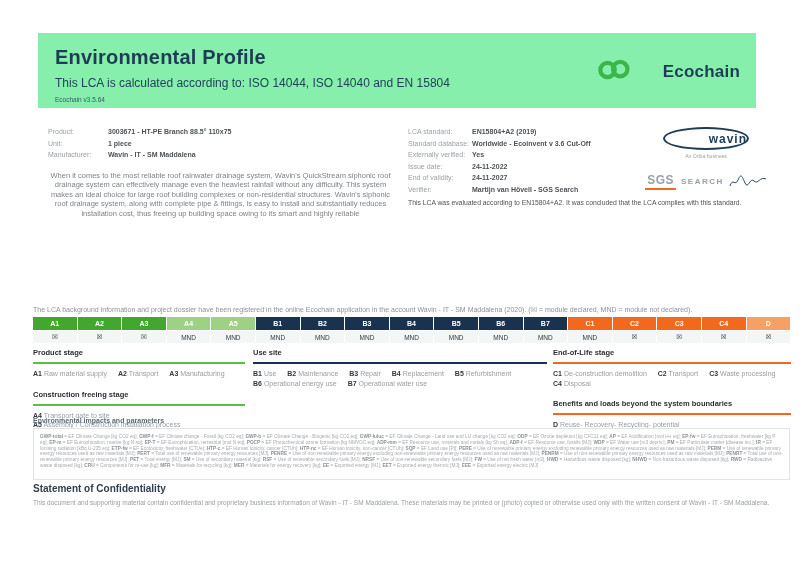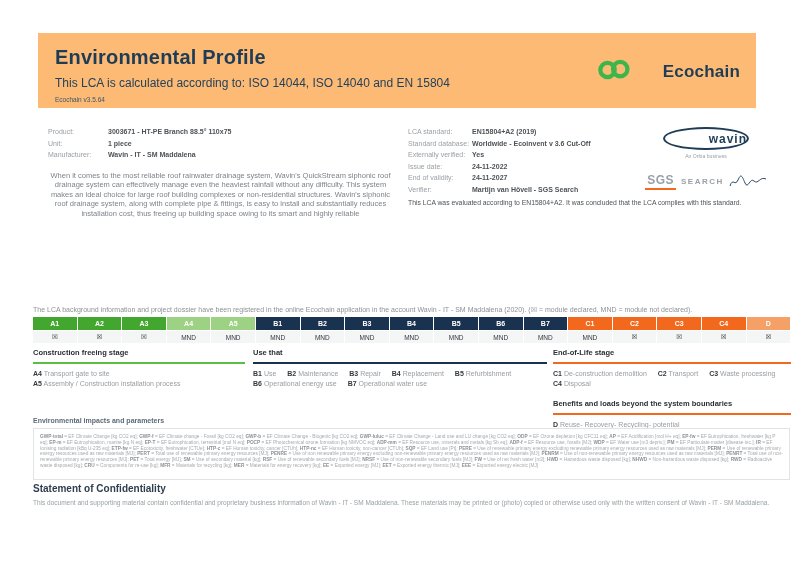--- a/index.html
+++ b/index.html
@@ -2,21 +2,21 @@
 <html><head>
 <meta charset="utf-8">
 <style>
   * { margin:0; padding:0; box-sizing:border-box; }
   html,body { width:800px; height:566px; background:#ffffff;
     font-family:"Liberation Sans","DejaVu Sans",sans-serif; }
   #page { position:relative; width:800px; height:566px; background:#fff; overflow:hidden; }
 
   
   .banner { position:absolute; left:38px; top:33px; width:718px; height:75px;
-    background:#fdba74; padding:13px 16px 0 17px; }
+    background:#86efac; padding:13px 16px 0 17px; }
   .banner-title { font-size:20px; font-weight:600; color:#1e3c55; letter-spacing:.2px; }
   .banner-sub { margin-top:7px; font-size:12px; color:#24425c; }
   .banner-ver { margin-top:6px; font-size:6.5px; color:#3c566c; }
   .ecochain-logo { position:absolute; right:16px; top:25px; display:flex; align-items:center; gap:25px; }
   .ecochain-logo .logo-text { font-size:17px; font-weight:700; color:#1e3c55; letter-spacing:.2px; }
 
   
   .info-left { position:absolute; left:48px; top:126px; width:345px; }
   .info-right { position:absolute; left:408px; top:126px; width:250px; }
   .field-row { display:flex; line-height:11.5px; }
@@ -200,28 +200,32 @@
         <div class="val-cell">MND</div>
         <div class="val-cell">☒</div>
         <div class="val-cell">☒</div>
         <div class="val-cell">☒</div>
         <div class="val-cell">☒</div>
       </div>
   </div>
 
   <div class="stage-col1">
     <div class="stage-block accent-green">
+      <div class="stage-title">Product stage</div>
+      <div class="stage-items"><span class="stage-item"><b>A1</b> <span class="stage-item-label">Raw material supply</span></span> <span class="stage-item"><b>A2</b> <span class="stage-item-label">Transport</span></span> <span class="stage-item"><b>A3</b> <span class="stage-item-label">Manufacturing</span></span> </div>
+    </div>
+    <div class="stage-block accent-green">
       <div class="stage-title">Construction freeing stage</div>
       <div class="stage-items"><span class="stage-item"><b>A4</b> <span class="stage-item-label">Transport gate to site</span></span> <span class="stage-item"><b>A5</b> <span class="stage-item-label">Assembly / Construction installation process</span></span> </div>
     </div>
   </div>
 
   <div class="stage-col2">
     <div class="stage-block accent-navy">
-      <div class="stage-title">Use that</div>
+      <div class="stage-title">Use site</div>
       <div class="stage-items"><span class="stage-item"><b>B1</b> <span class="stage-item-label">Use</span></span> <span class="stage-item"><b>B2</b> <span class="stage-item-label">Maintenance</span></span> <span class="stage-item"><b>B3</b> <span class="stage-item-label">Repair</span></span> <span class="stage-item"><b>B4</b> <span class="stage-item-label">Replacement</span></span> <span class="stage-item"><b>B5</b> <span class="stage-item-label">Refurbishment</span></span> <span class="stage-item"><b>B6</b> <span class="stage-item-label">Operational energy use</span></span> <span class="stage-item"><b>B7</b> <span class="stage-item-label">Operational water use</span></span> </div>
     </div>
   </div>
 
   <div class="stage-col3">
     <div class="stage-block accent-orange">
       <div class="stage-title">End-of-Life stage</div>
       <div class="stage-items"><span class="stage-item"><b>C1</b> <span class="stage-item-label">De-construction demolition</span></span> <span class="stage-item"><b>C2</b> <span class="stage-item-label">Transport</span></span> <span class="stage-item"><b>C3</b> <span class="stage-item-label">Waste processing</span></span> <span class="stage-item"><b>C4</b> <span class="stage-item-label">Disposal</span></span> </div>
     </div>
     <div class="stage-block accent-orange">

